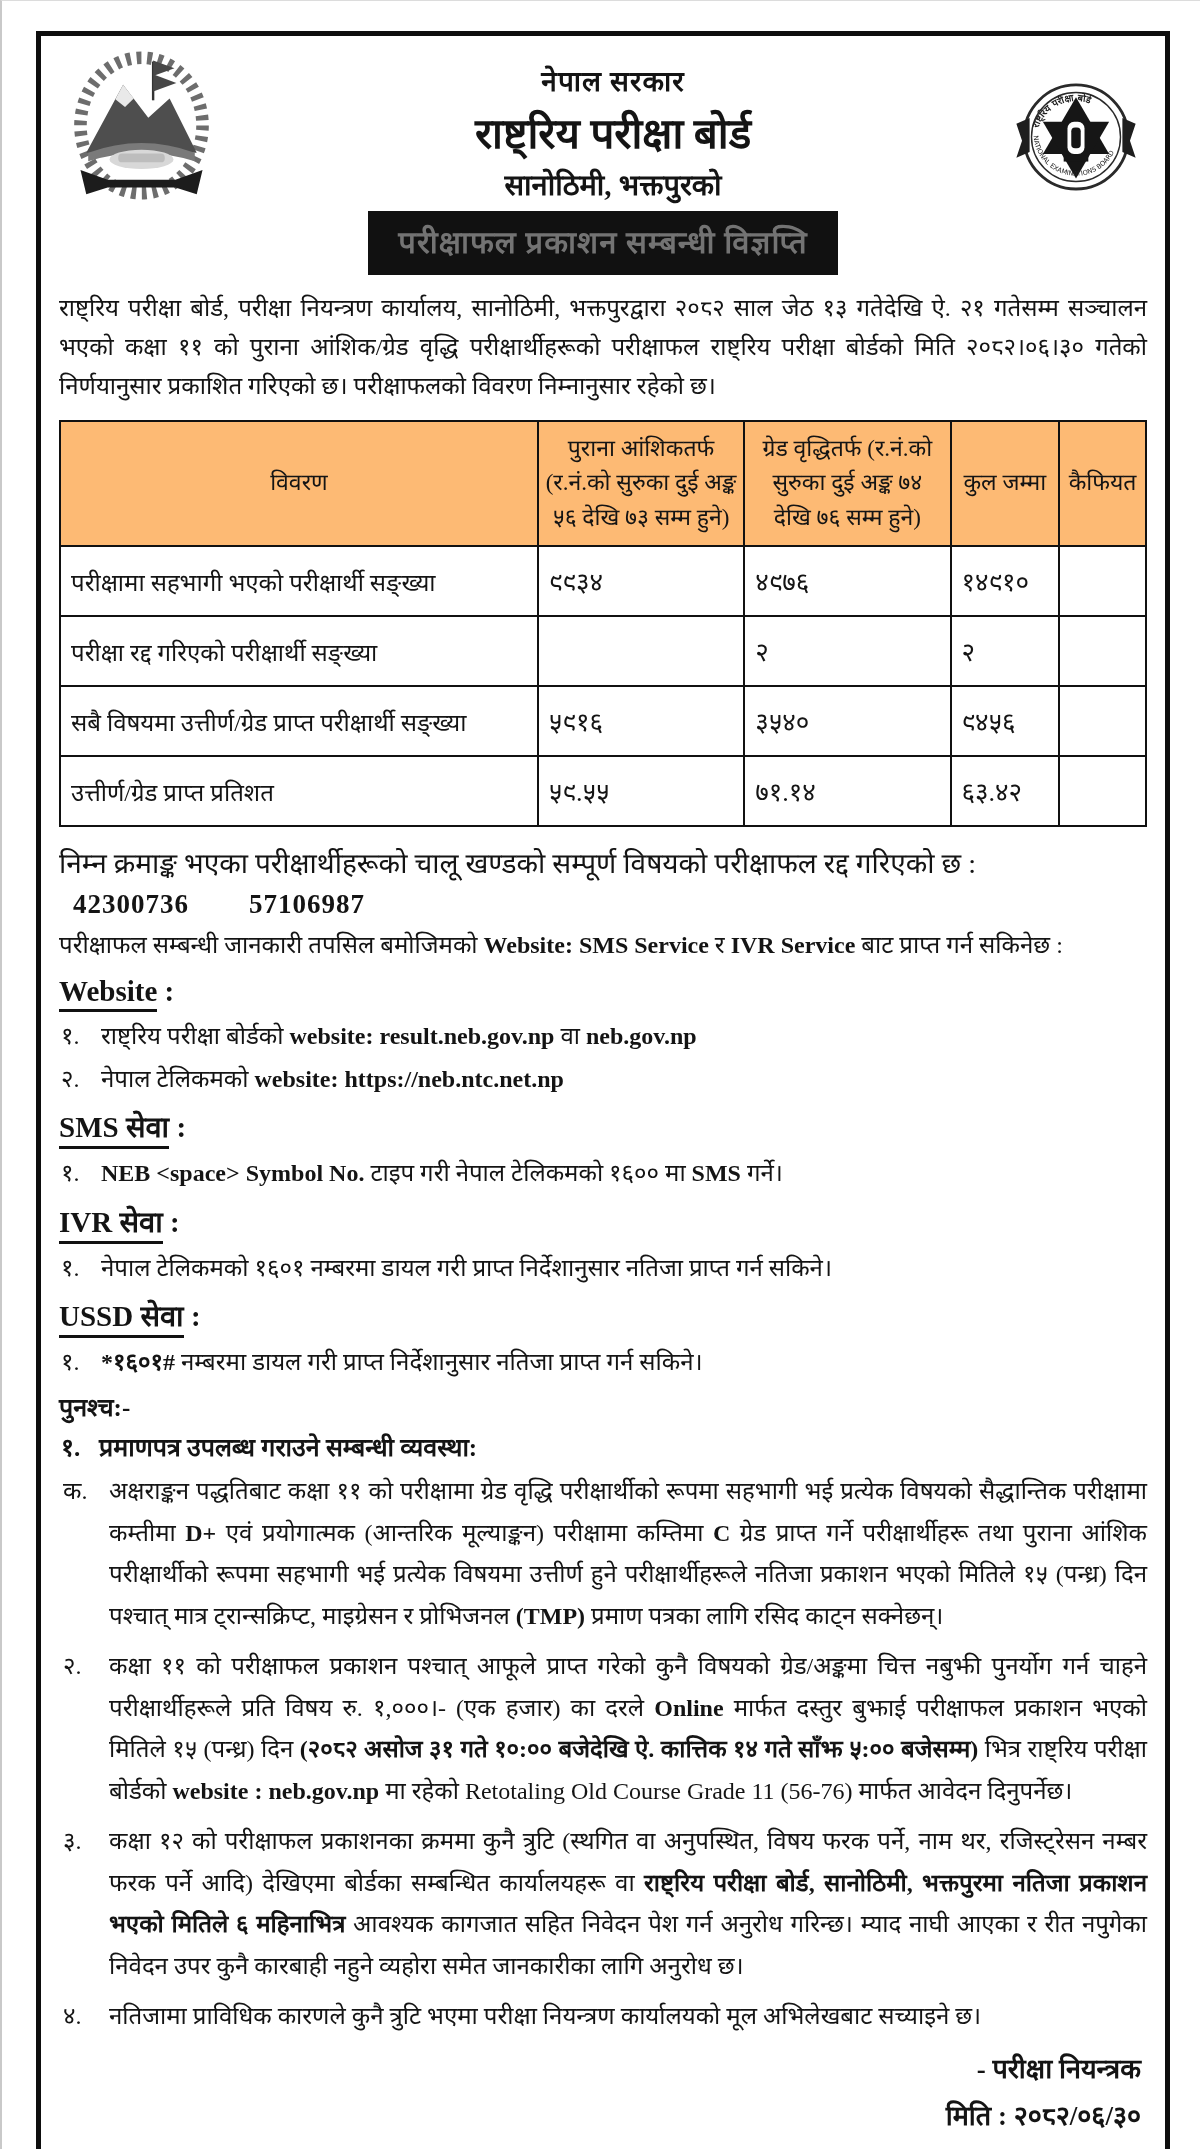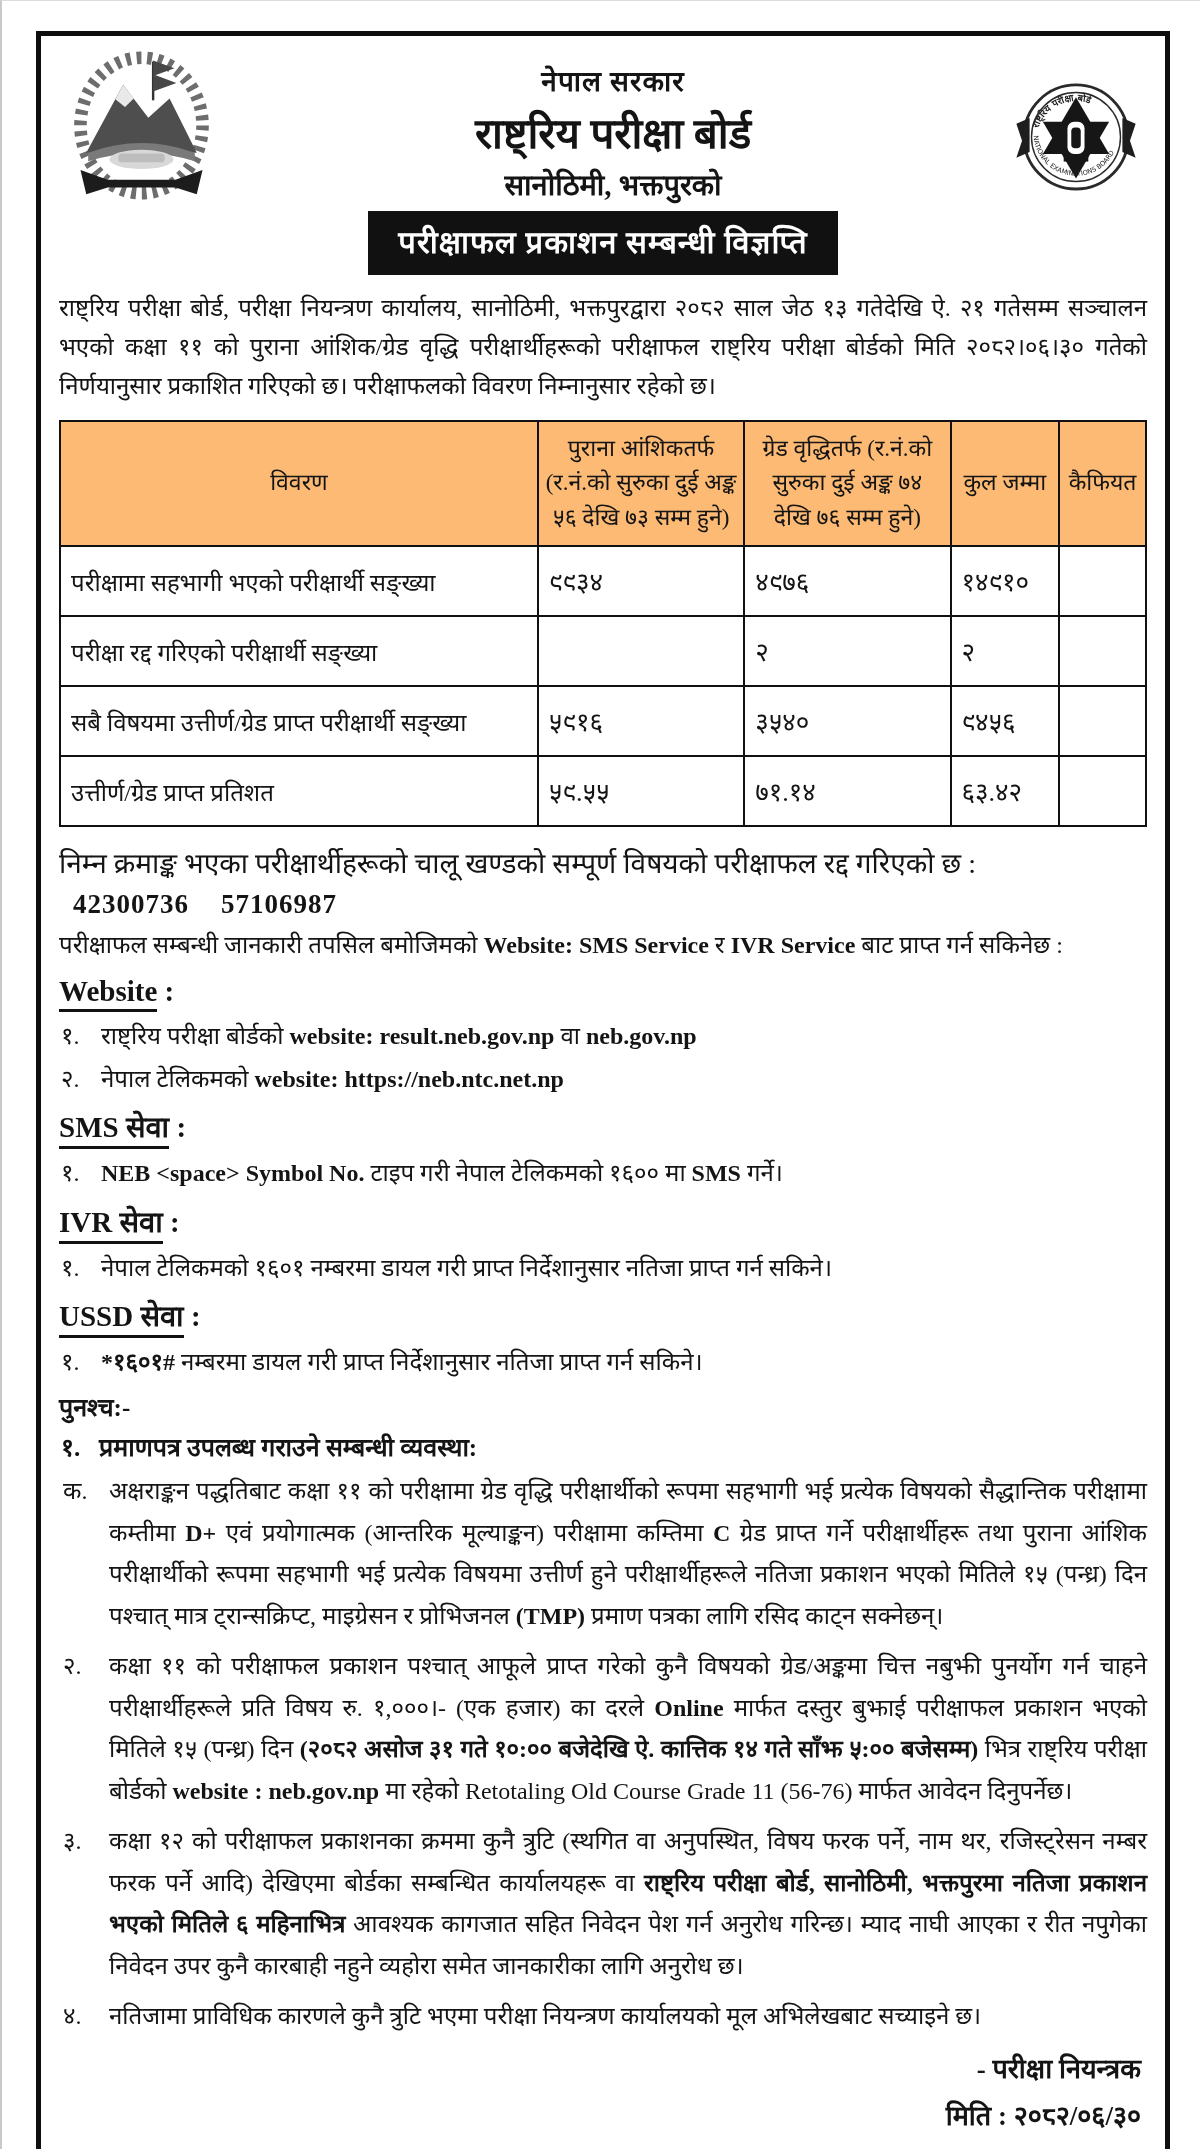--- a/index.html
+++ b/index.html
@@ -31,21 +31,21 @@
   .header-center { flex: 1; text-align: center; padding-bottom: 4px; }
   .gov-title   { font-size: 28px; font-weight: bold; letter-spacing: 1px; }
   .board-title { font-size: 42px; font-weight: bold; margin-top: 4px; }
   .board-address { font-size: 29px; font-weight: bold; margin-top: 4px; }
 
   
   .banner {
     width: fit-content;
     margin: 4px auto 14px auto;
     background: #111111;
-    color: #ffffff;
+    color: #737373;
     font-size: 31px;
     font-weight: bold;
     padding: 9px 30px 13px 30px;
     letter-spacing: 1px;
   }
 
   .intro {
     font-size: 24px;
     line-height: 1.62;
     text-align: justify;
@@ -68,21 +68,21 @@
     padding: 10px 6px;
     line-height: 1.5;
   }
   table.result td { padding: 16px 10px; font-size: 24px; }
   table.result td.lbl { text-align: left; }
   table.result td.val { text-align: left; font-size: 26px; }
 
   .lead { font-size: 28px; margin: 4px 0 2px 0; }
   .sym-nums {
     display: flex;
-    gap: 32px;
+    gap: 60px;
     font-weight: bold;
     font-size: 27px;
     padding: 6px 0 4px 14px;
     letter-spacing: 1px;
   }
   .info { font-size: 24px; line-height: 1.62; text-align: justify; margin: 2px 0 10px 0; }
 
   
   .svc { margin: 6px 0 8px 0; }
   .svc-head { font-size: 29px; margin-bottom: 6px; }

